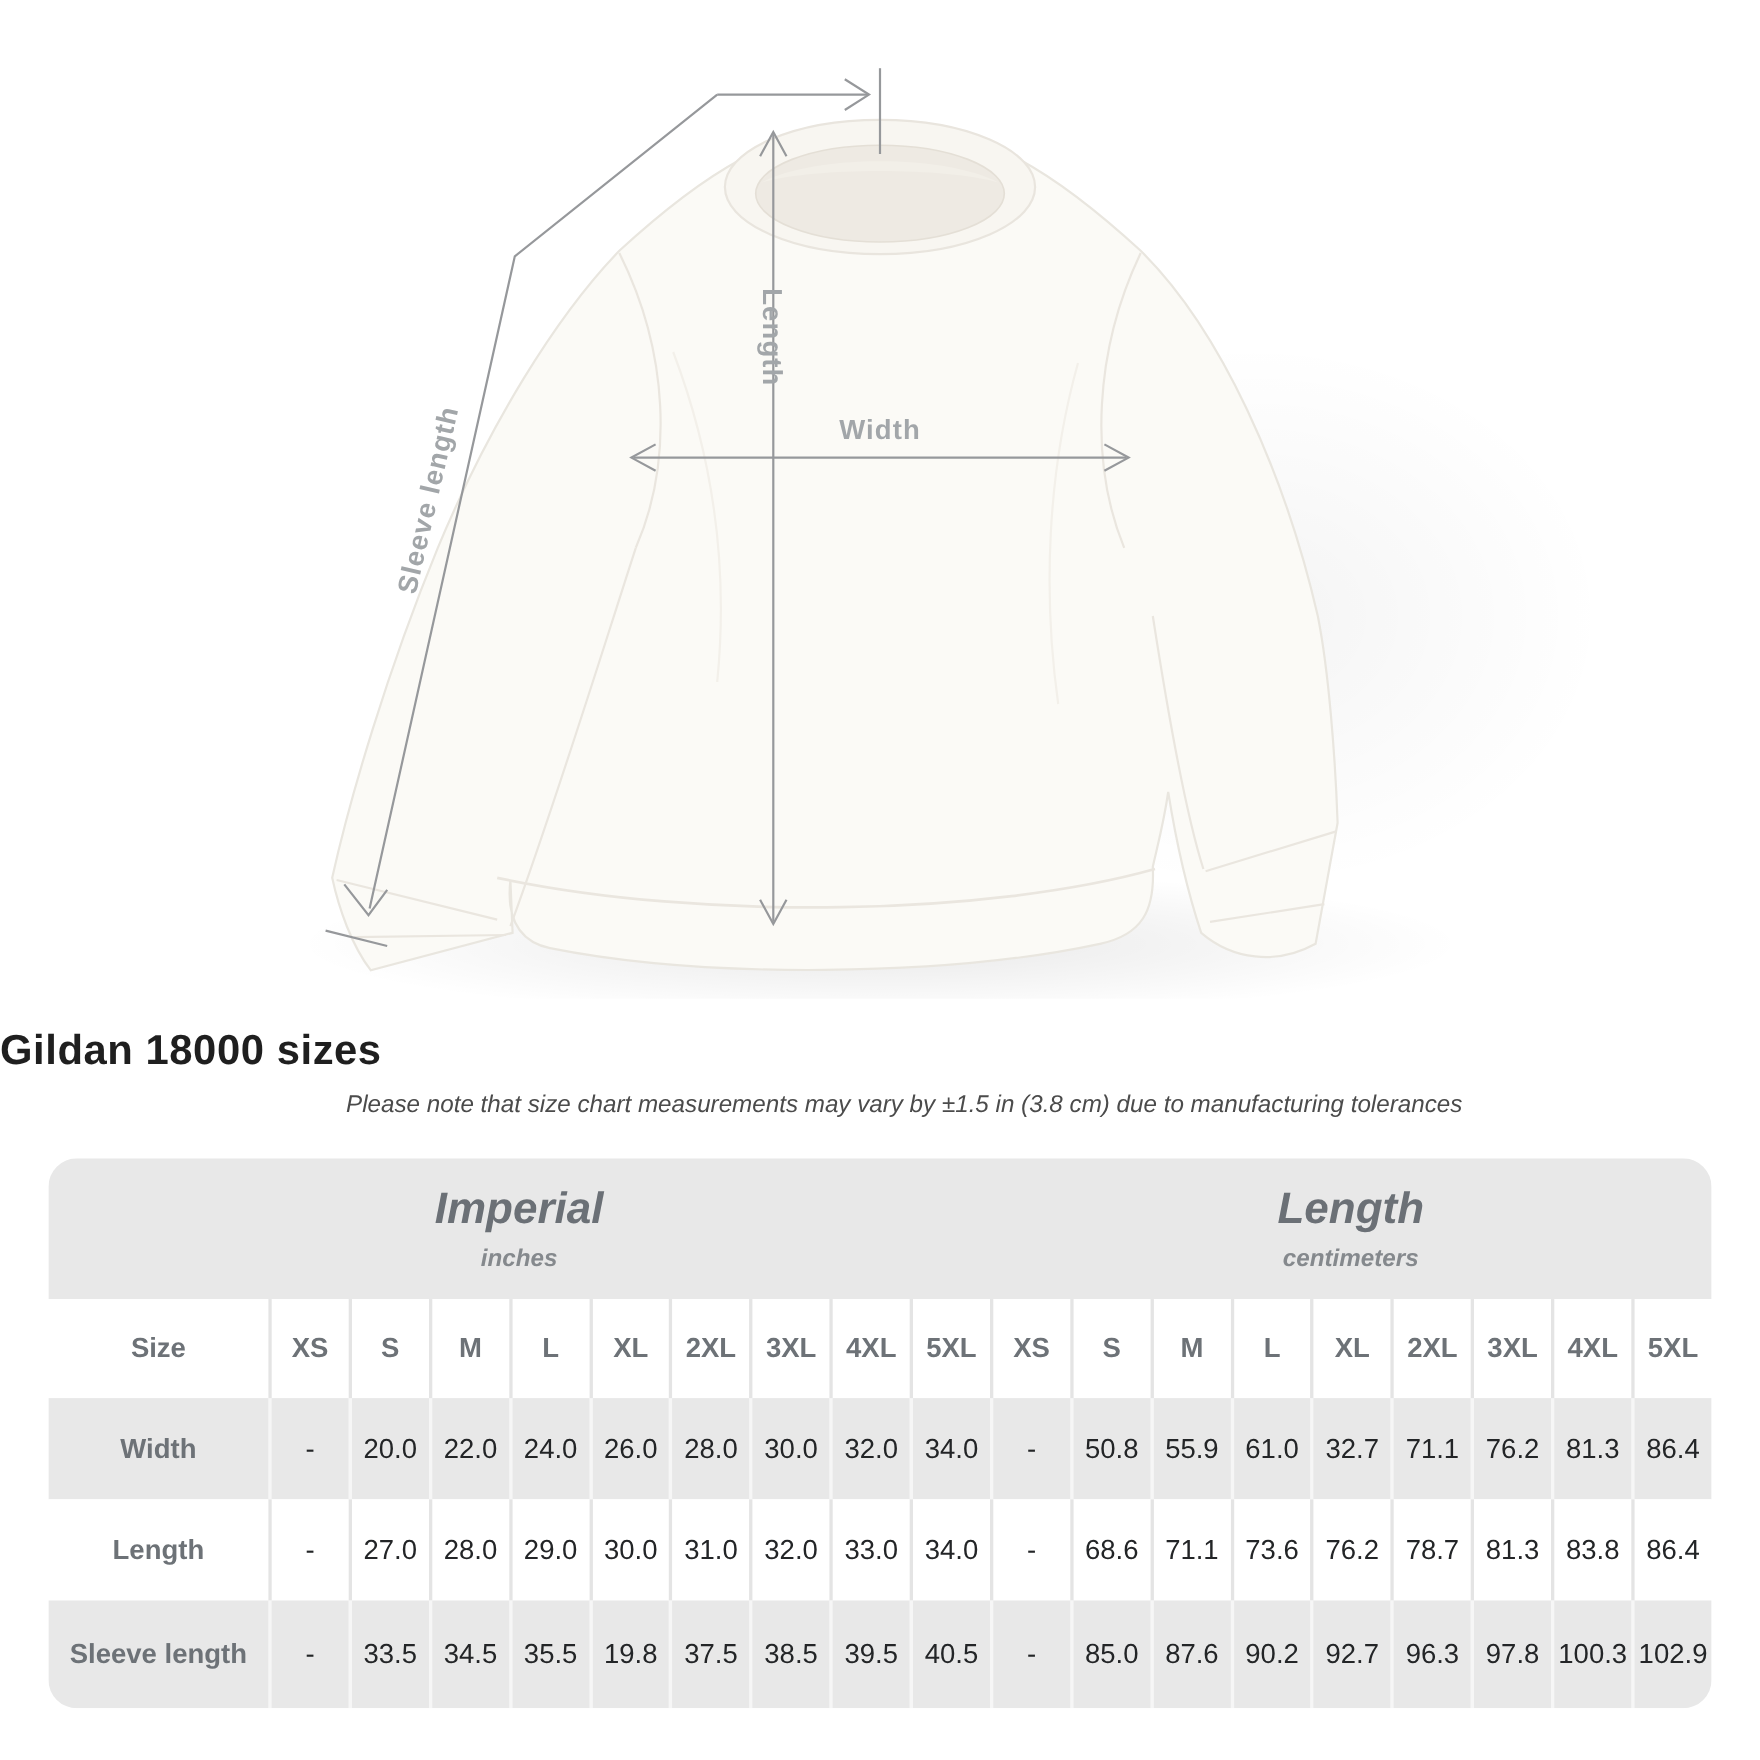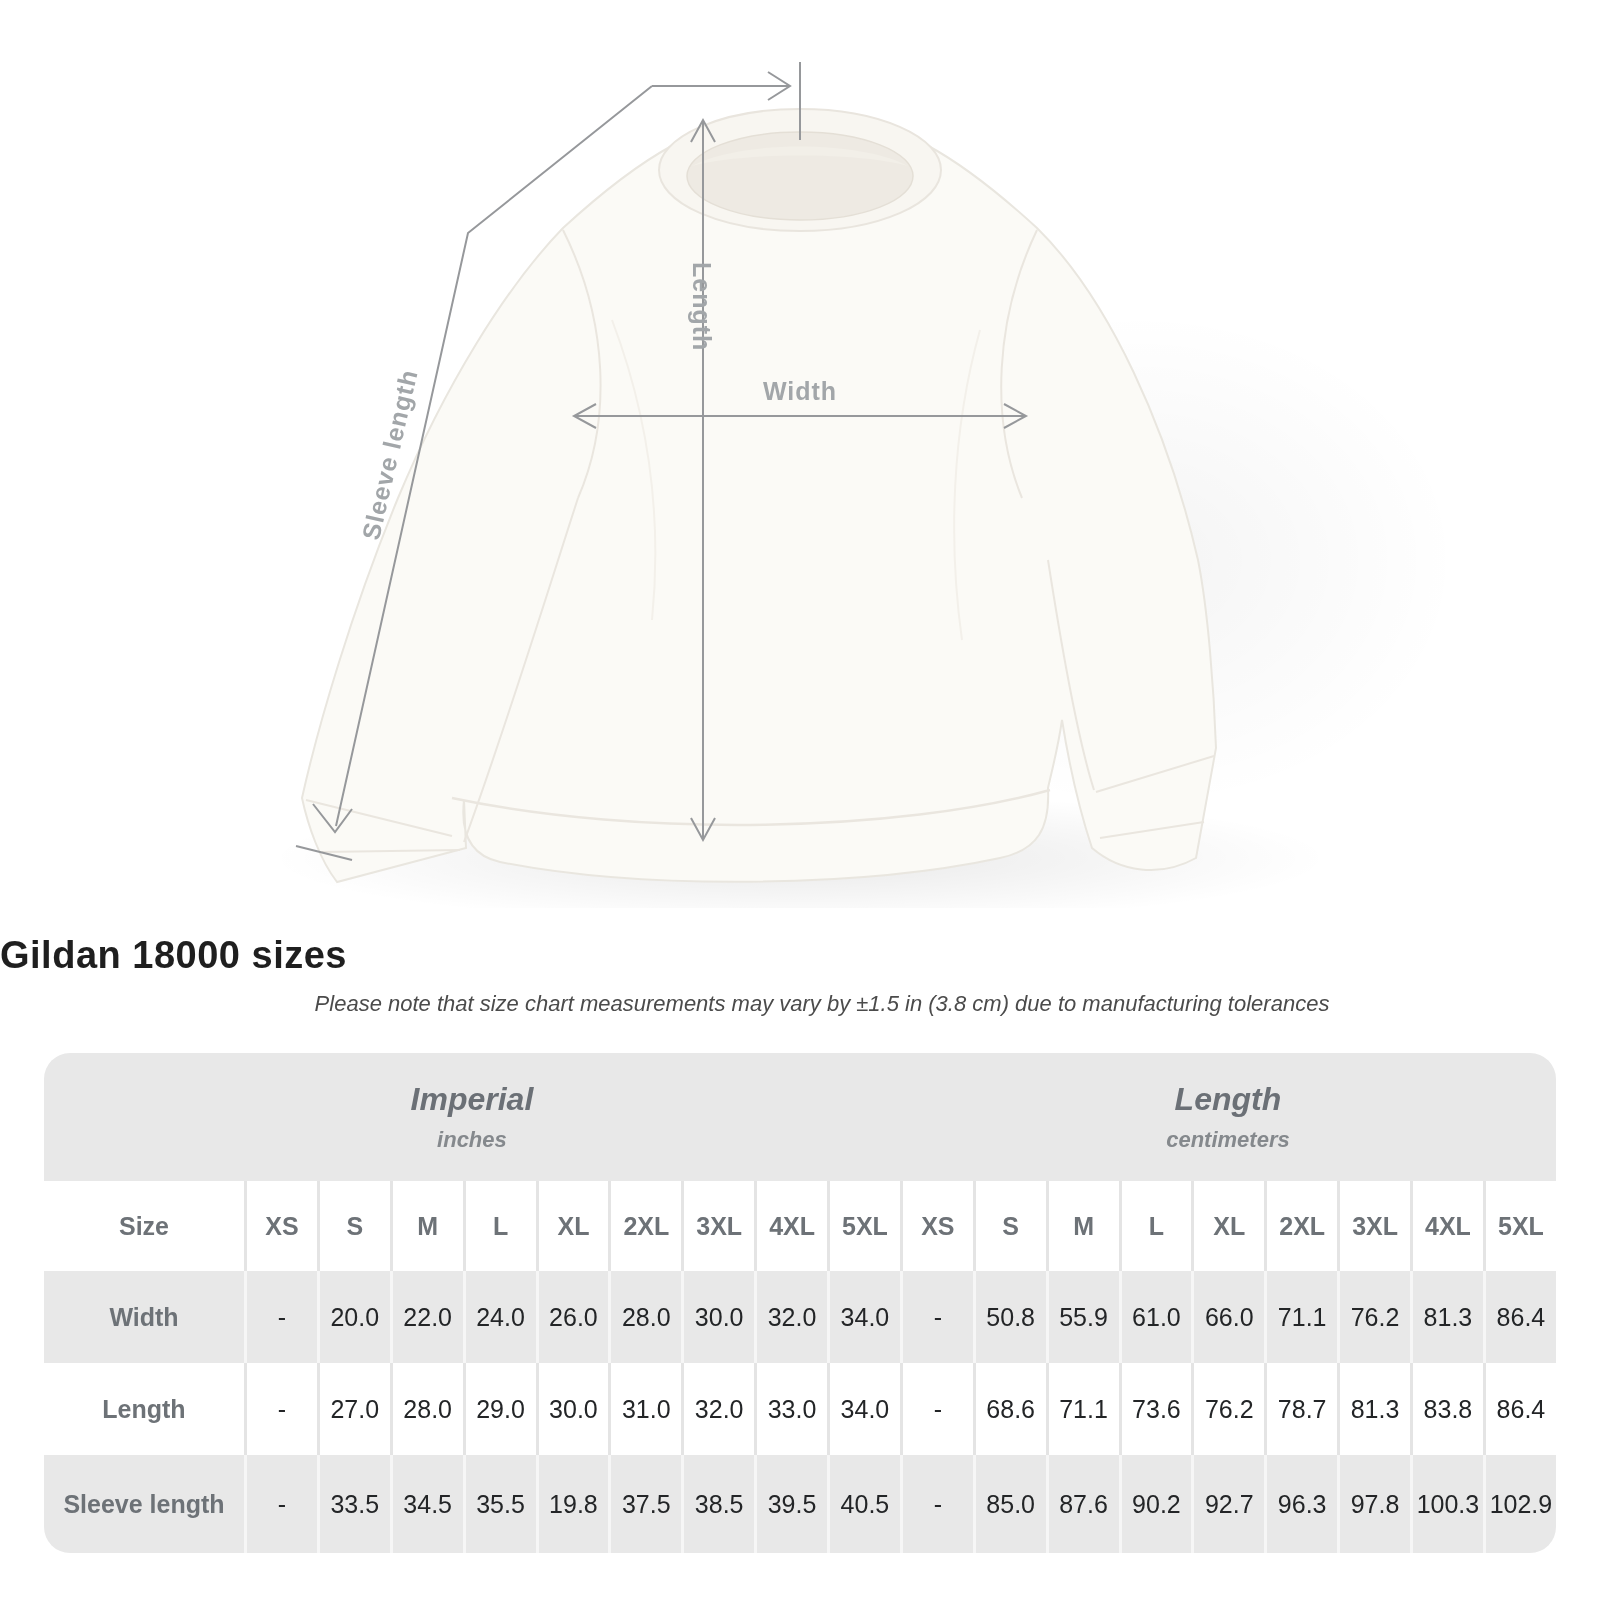--- a/index.html
+++ b/index.html
@@ -32,21 +32,21 @@
   .table-wrap{
     width:1512px;margin:36px auto 0 auto;border-radius:26px;overflow:hidden;
   }
   table.size-table{
     width:100%;border-collapse:separate;border-spacing:0;table-layout:fixed;
   }
   col.c-size{width:200px;}
   .band-row th{
     background:#e8e8e8;height:128px;vertical-align:middle;padding:0;
   }
-  .unit-label{font-size:32px;font-weight:bold;font-style:italic;color:#6b7076;}
+  .unit-label{font-size:40px;font-weight:bold;font-style:italic;color:#6b7076;}
   .unit-sub{font-size:22px;font-style:italic;color:#85898d;margin-top:9px;}
   .size-row th{
     background:#ffffff;height:90px;font-size:25px;font-weight:bold;color:#6d7277;
     border-left:3px solid #e4e4e4;padding:0;text-align:center;vertical-align:middle;margin-top:16px;
   }
   .size-row th:first-child{border-left:none;}
   tbody th.row-label{
     font-size:25px;font-weight:bold;color:#6d7277;border-left:none;
     text-align:center;vertical-align:middle;padding:0;
   }
@@ -210,21 +210,21 @@
           <td>24.0</td>
           <td>26.0</td>
           <td>28.0</td>
           <td>30.0</td>
           <td>32.0</td>
           <td>34.0</td>
           <td>-</td>
           <td>50.8</td>
           <td>55.9</td>
           <td>61.0</td>
-          <td>66.0</td>
+          <td>32.7</td>
           <td>71.1</td>
           <td>76.2</td>
           <td>81.3</td>
           <td>86.4</td>
         </tr>
         <tr>
           <th class="row-label">Length</th>
           <td>-</td>
           <td>27.0</td>
           <td>28.0</td>

